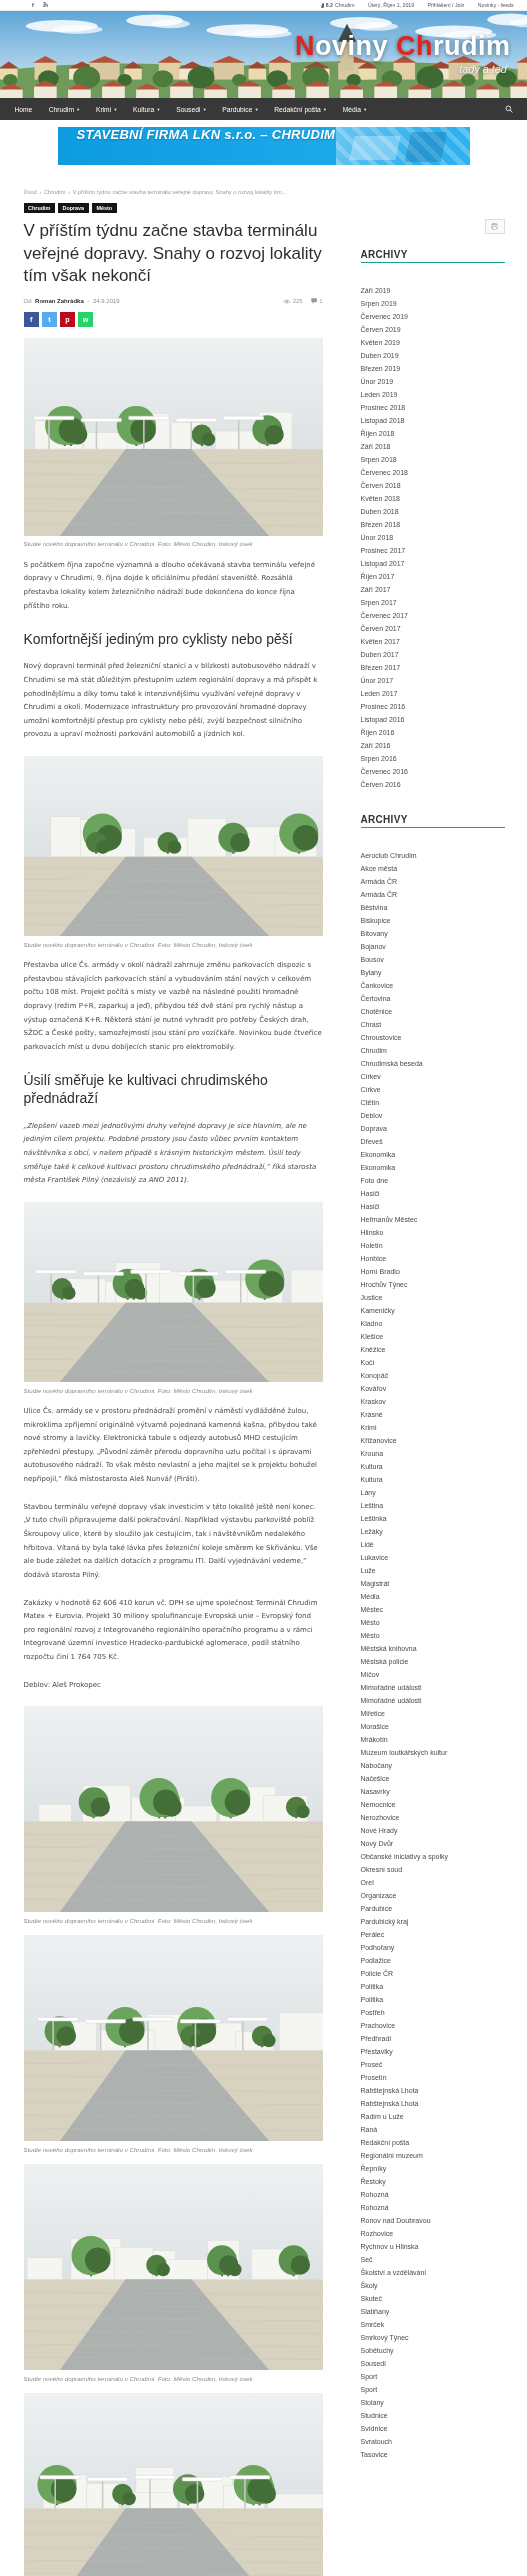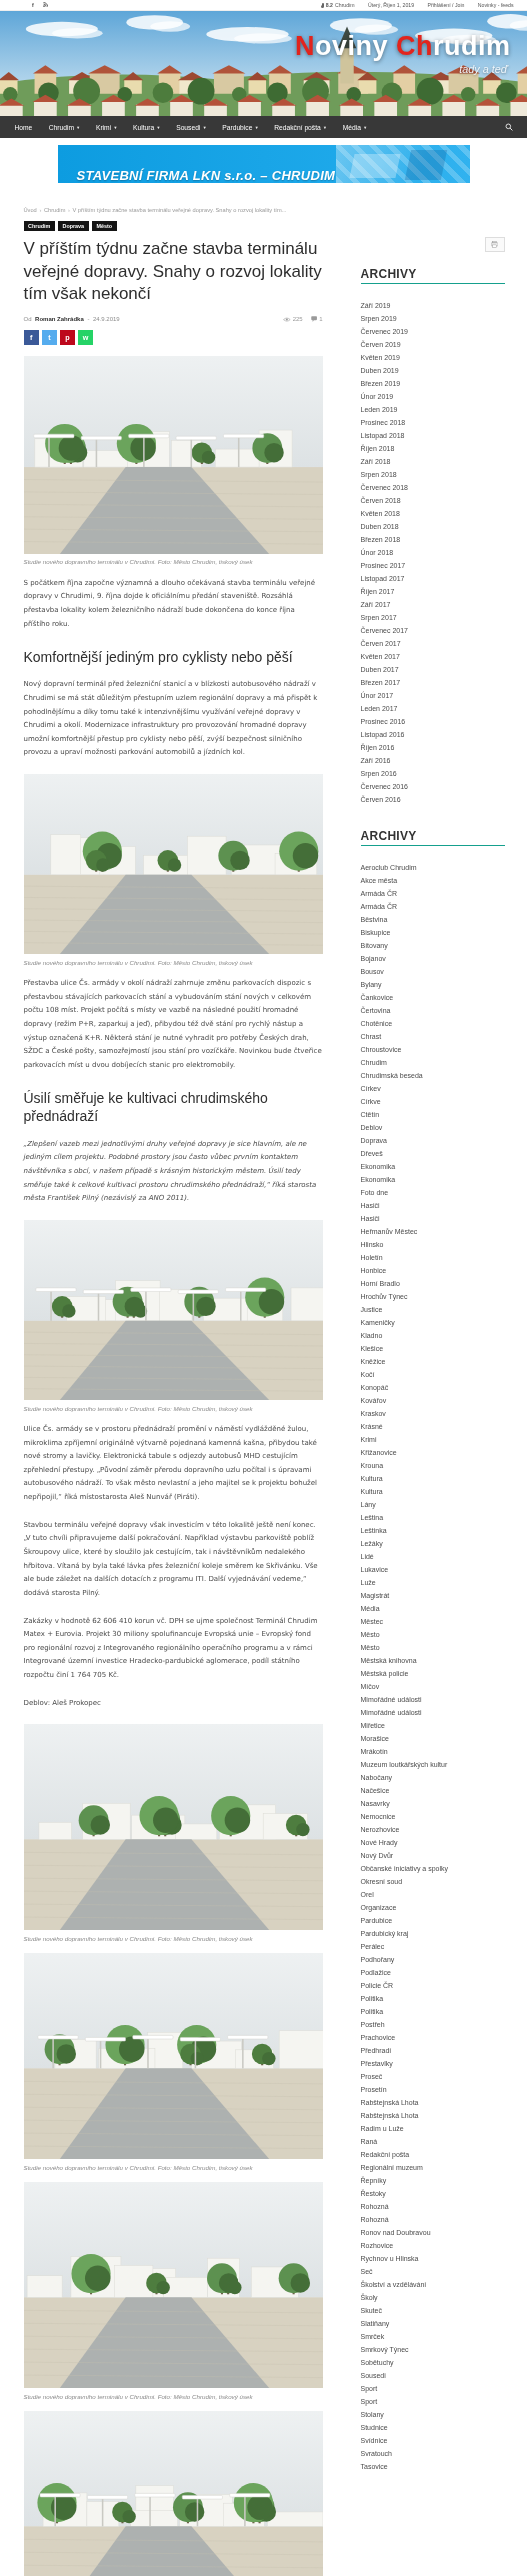--- a/index.html
+++ b/index.html
@@ -9,34 +9,34 @@
   
   .topbar{height:10.3px;display:flex;align-items:center;padding:0 14.4px;font-size:5.2px;color:#555;background:#fff;border-bottom:0.5px solid #eee;}
   .topbar .soc{display:flex;gap:9.3px;margin-left:17.5px;}
   .topbar .soc span{font-weight:700;color:#444;cursor:pointer;}
   .topbar .right{margin-left:auto;display:flex;gap:13.4px;align-items:center;}
   .topbar .right .item{display:flex;align-items:center;gap:2.1px;}
   .thermo{display:inline-block;width:2.1px;height:4.6px;background:#666;border-radius:1px;position:relative;}
   .thermo:after{content:"";position:absolute;bottom:-1px;left:-0.5px;width:3.1px;height:3.1px;border-radius:50%;background:#666;}
 
   
-  .masthead{position:relative;height:105px;overflow:hidden;background:#9cc4e0;}
+  .masthead{position:relative;height:87px;overflow:hidden;background:#9cc4e0;}
   .masthead svg{position:absolute;inset:0;width:100%;height:100%;}
   .logo{position:absolute;right:17.5px;top:19.6px;font-size:27px;font-weight:700;color:#fff;letter-spacing:0.5px;text-shadow:0 1px 4.1px rgba(0,0,0,.45);white-space:nowrap;}
   .logo .red{color:#e2241d;}
   .tagline{position:absolute;right:20.6px;top:52px;font-size:10.8px;font-style:italic;color:#eef6fc;text-shadow:0 0.5px 2.6px rgba(0,0,0,.4);}
 
   
   .nav{background:#383838;height:21.6px;display:flex;align-items:center;padding:0 14.4px;}
   .nav .nav-item{color:#fff;font-size:6.7px;margin-right:16.5px;display:flex;align-items:center;gap:3.1px;cursor:pointer;}
   .nav .caret{font-size:4.6px;opacity:.9;}
   .nav .search{margin-left:auto;cursor:pointer;display:flex;align-items:center;}
 
   
-  .banner{width:412px;height:38px;margin:6.7px auto 0;background:linear-gradient(90deg,#0d9ce0,#25aeee);position:relative;display:flex;align-items:flex-end;overflow:hidden;}
+  .banner{width:412px;height:38px;margin:6.7px auto 0;background:linear-gradient(90deg,#0d9ce0,#25aeee);position:relative;display:flex;align-items:flex-start;overflow:hidden;}
   .banner .txt{color:#fff;font-size:13px;font-weight:700;font-style:italic;padding-left:18.5px;letter-spacing:0.3px;text-shadow:0 0.5px 1.5px rgba(0,0,0,.25);position:relative;z-index:2;}
   .banner .art{position:absolute;right:0;top:0;width:134px;height:100%;background:
     linear-gradient(115deg,rgba(255,255,255,.35),rgba(255,255,255,.05) 65%),
     repeating-linear-gradient(45deg,rgba(255,255,255,.22) 0 5.2px,rgba(255,255,255,0) 5.2px 12.4px);}
   .banner .art:before{content:"";position:absolute;left:15.5px;top:9.3px;width:46px;height:24px;background:rgba(255,255,255,.3);transform:skewX(-12deg);}
   .banner .art:after{content:"";position:absolute;left:72px;top:5.2px;width:36px;height:30px;background:rgba(10,80,140,.25);transform:skewX(-12deg);}
 
   
   .container{width:481px;margin:0 auto;display:flex;align-items:flex-start;padding-top:24px;}
   .article{width:299px;}
@@ -57,21 +57,21 @@
   figure{margin:0;}
   .photo{width:100%;display:block;background:#e7e9ea;}
   figcaption{font-size:6.2px;font-style:italic;color:#8a8a8a;padding:4.6px 0 0;margin-bottom:11.3px;}
   .para{font-family:"DejaVu Sans",sans-serif;font-size:7px;line-height:1.95;color:#4a4a4a;margin:0 0 14px;}
   .para.italic{font-style:italic;}
   h2.sub{font-size:14px;font-weight:500;color:#2e2e2e;margin:16.5px 0 12.4px;line-height:1.3;}
 
   
   .mini-row{display:flex;justify-content:flex-end;margin-bottom:15.5px;}
   .mini-btn{width:17.5px;height:13.4px;border:0.5px solid #ddd;background:#fafafa;display:flex;align-items:center;justify-content:center;cursor:pointer;}
-  .sidebar h3{font-size:12px;font-weight:700;color:#333;letter-spacing:0.3px;border-bottom:1.5px solid #15a08d;padding-bottom:2px;margin:0 0 15px;}
+  .sidebar h3{font-size:10px;font-weight:700;color:#333;letter-spacing:0.3px;border-bottom:1.5px solid #15a08d;padding-bottom:2px;margin:0 0 21px;}
   .side-list{list-style:none;margin:0 0 23px;padding:0;}
   .side-list li a{display:block;font-size:7px;color:#4b4b4b;padding:3px 0;cursor:pointer;}
 </style>
 </head>
 <body>
 
 <div class="page">
 
   <div class="topbar">
     <div class="soc">

